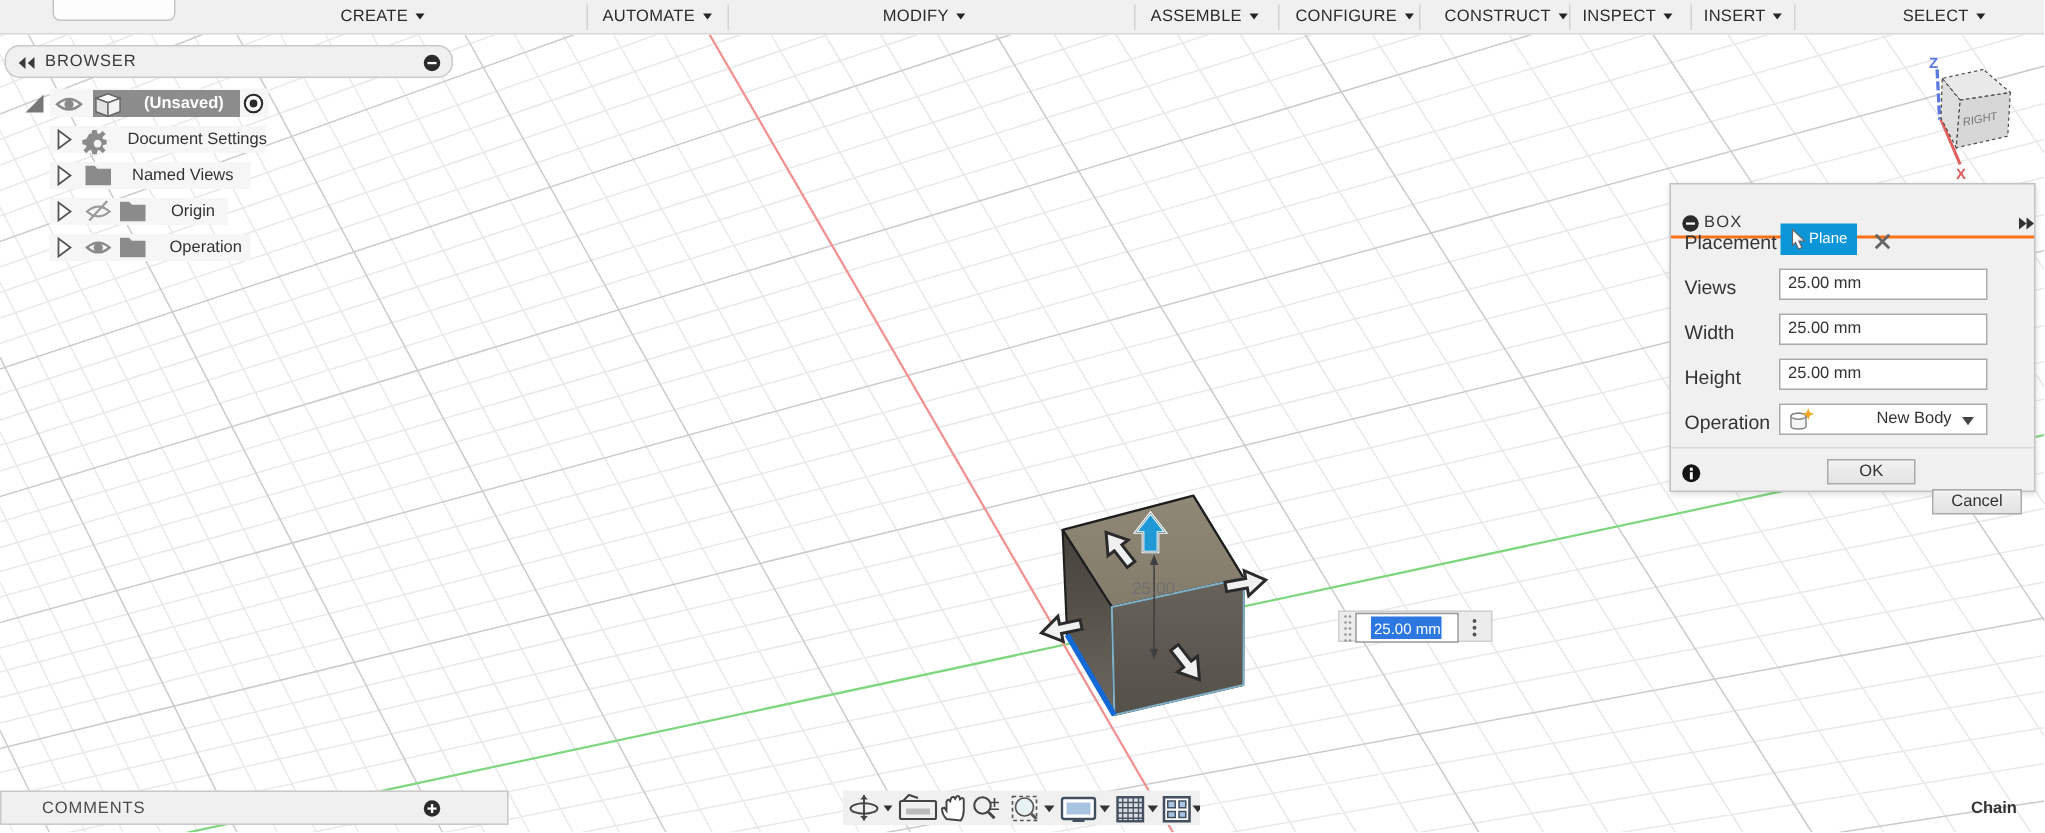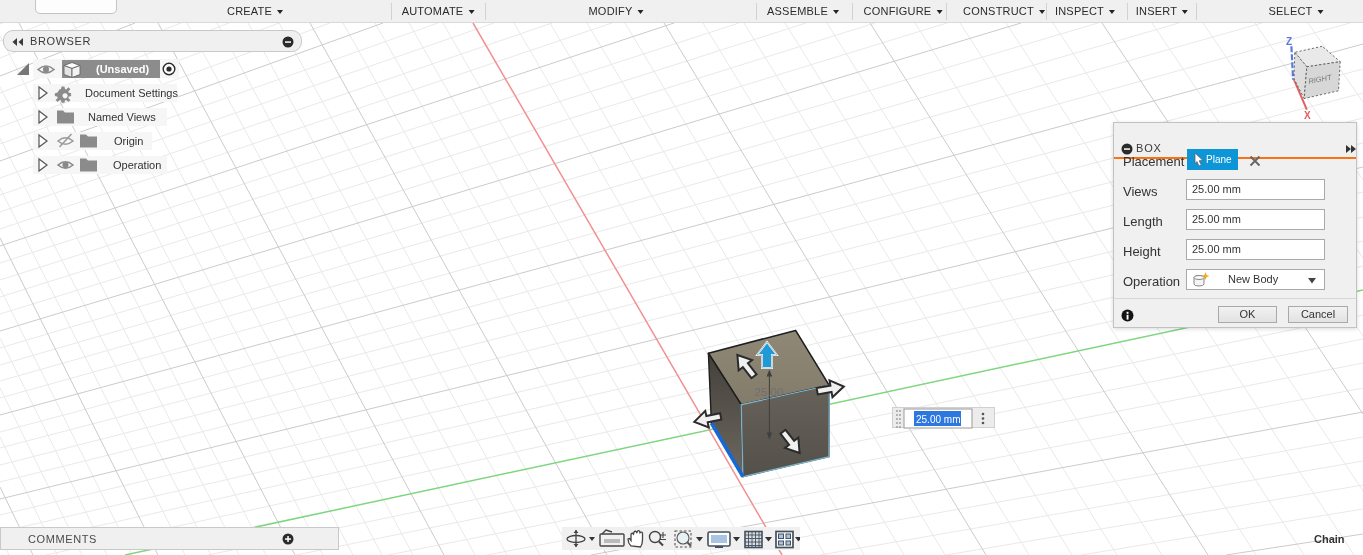--- a/index.html
+++ b/index.html
@@ -16,21 +16,21 @@
 #comments .t{position:absolute;left:27px;top:5px;font-size:11px;color:#4a4a4a;letter-spacing:.6px;}
 #navbar{position:absolute;left:562px;top:527px;width:238px;height:23px;background:#f0f0f0;}
 #dialog{position:absolute;left:1113px;top:122px;width:244px;height:206px;background:#f0f0f0;border:1px solid #c2c2c2;box-shadow:0 1px 4px rgba(0,0,0,0.15);}
 #dlghead{position:absolute;left:0;top:16px;width:100%;height:20px;border-bottom:2px solid #f97316;}
 #dlghead .t{position:absolute;left:22px;top:3px;font-size:11px;color:#3a3a3a;letter-spacing:.8px;}
 .dlbl{position:absolute;left:9px;font-size:13px;color:#333;}
 .dinput{position:absolute;left:72px;width:139px;height:21px;background:#fff;border:1px solid #a9a9a9;font-size:11px;color:#333;line-height:19px;padding-left:5px;}
 #planechip{position:absolute;left:73px;top:26px;width:51px;height:21px;background:#0d96d7;color:#fff;font-size:10px;line-height:21px;text-align:left;padding-left:19px;}
 #okbtn,#cancelbtn{position:absolute;top:183px;height:17px;background:linear-gradient(#f2f2f2,#e2e2e2);border:1px solid #a9a9a9;font-size:11px;color:#333;text-align:center;line-height:15px;}
 #okbtn{left:104px;width:59px;}
-#cancelbtn{left:174px;width:60px;}
+#cancelbtn{left:174px;width:60px;margin-top:20px;}
 #diminput{position:absolute;left:892px;top:407px;width:103px;height:21px;background:#ececec;border:1px solid #d0d0d0;}
 #chain{position:absolute;left:1314px;top:533px;font-size:11px;font-weight:bold;color:#333;}
 .trow{position:absolute;font-size:11px;color:#333;white-space:nowrap;}
 </style></head><body>
 <div id="app">
 <svg id="vp" width="1363" height="532" viewBox="0 0 1363 532">
 <rect width="1363" height="532" fill="#ffffff"></rect>
 <path d="M0 1L3 0M0 18L45 0M0 35L89 0M0 70L181 0M0 87L229 0M0 104L279 0M0 121L330 0M0 155L438 0M0 172L494 0M0 189L552 0M0 206L612 0M0 240L739 0M0 257L806 0M0 274L875 0M0 291L947 0M0 325L1098 0M0 342L1179 0M0 358L1262 0M0 375L1350 0M0 409L1363 46M0 425L1363 70M0 442L1363 95M0 459L1363 120M0 492L1363 169M0 509L1363 194M0 525L1363 218M46 532L1363 243M208 532L1363 292M296 532L1363 316M388 532L1363 340M487 532L1363 365M702 532L1363 414M820 532L1363 438M946 532L1363 462M1081 532L1363 486M0 513L9 532M0 414L57 532M0 365L82 532M0 315L107 532M0 265L132 532M0 165L185 532M0 115L211 532M0 64L239 532M0 13L266 532M46 0L323 532M73 0L353 532M101 0L382 532M129 0L413 532M187 0L475 532M217 0L507 532M248 0L540 532M279 -0L573 532M343 0L642 532M375 0L677 532M409 -0L713 532M443 0L750 532M514 0L825 532M550 -0L864 532M587 0L904 532M625 0L945 532M703 -0L1029 532M744 0L1072 532M785 0L1117 532M827 0L1162 532M915 0L1256 532M960 0L1304 532M1006 -0L1354 532M1053 0L1363 468M1152 0L1363 313M1203 0L1363 235M1255 0L1363 157M1308 -0L1363 79" stroke="#e9e9e9" stroke-width="1" fill="none"></path>
 <path d="M0 53L135 0M0 138L383 0M0 223L674 0M0 308L1021 0M0 392L1363 21M0 476L1363 144M591 532L1363 389M1226 532L1363 511M0 464L33 532M0 215L158 532M19 0L295 532M158 0L444 532M310 0L607 532M664 0L986 532M870 0L1208 532M1102 0L1363 391" stroke="#cbcbcb" stroke-width="1" fill="none"></path>
 <line x1="125" y1="532" x2="1363" y2="267" stroke="#7fd67f" stroke-width="1.5"></line>
@@ -167,33 +167,33 @@
         <span class="t">BOX</span>
 <svg width="242" height="20" style="position:absolute;left:0;top:0">
 <circle cx="13" cy="10" r="5.5" fill="#2b2b2b"></circle>
           <rect x="10" y="9.3" width="6" height="1.5" fill="#fff"></rect>
 <path d="M232 6 L237 10 L232 14 Z" fill="#333"></path>
           <path d="M237 6 L242 10 L237 14 Z" fill="#333"></path>
 </svg>
 </div>
 <div class="dlbl" style="top:31px">Placement</div>
 <div class="dlbl" style="top:61px">Views</div>
-<div class="dlbl" style="top:91px">Length</div>
+<div class="dlbl" style="top:91px">Width</div>
 <div class="dlbl" style="top:121px">Height</div>
 <div class="dlbl" style="top:151px">Operation</div>
 <div id="planechip">Plane<svg width="14" height="15" style="position:absolute;left:5px;top:3px" viewBox="0 0 14 15">
           <path d="M3 1 L11 8.5 L7.2 8.7 L9.3 13 L7 14 L5 9.6 L3 11.5 Z" fill="#fff" stroke="#666" stroke-width="0.8"></path>
         </svg></div>
 <svg width="12" height="12" style="position:absolute;left:135px;top:32px">
         <path d="M1.5 1.5 L10.5 10.5 M10.5 1.5 L1.5 10.5" stroke="#666" stroke-width="1.9"></path>
       </svg>
 <div class="dinput" style="top:56px">25.00 mm</div>
 <div class="dinput" style="top:86px">25.00 mm</div>
 <div class="dinput" style="top:116px">25.00 mm</div>
-<div class="dinput" style="top:146px;padding-left:41px;">New Body
+<div class="dinput" style="top:146px;padding-left:41px;text-align:center;">New Body
 <svg width="20" height="19" style="position:absolute;left:3px;top:1px" viewBox="0 0 20 19">
 <path d="M4 6.5 Q4 4.5 9 4.5 Q14 4.5 14 6.5 L14 13 Q14 15 9 15 Q4 15 4 13 Z" fill="#f5f5f5" stroke="#888" stroke-width="1"></path>
 <ellipse cx="9" cy="6.5" rx="5" ry="2" fill="#fdfdfd" stroke="#888" stroke-width="1"></ellipse>
 <path d="M15.5 1 L16.6 4 L19.5 5 L16.6 6 L15.5 9 L14.4 6 L11.5 5 L14.4 4 Z" fill="#f5a623"></path>
 </svg>
 <svg width="10" height="8" style="position:absolute;right:6px;top:7px">
           <path d="M0 1 L8 1 L4 6.5 Z" fill="#444"></path>
         </svg>
 </div>
 <div style="position:absolute;left:0;top:175px;width:100%;height:1px;background:#d8d8d8"></div>

